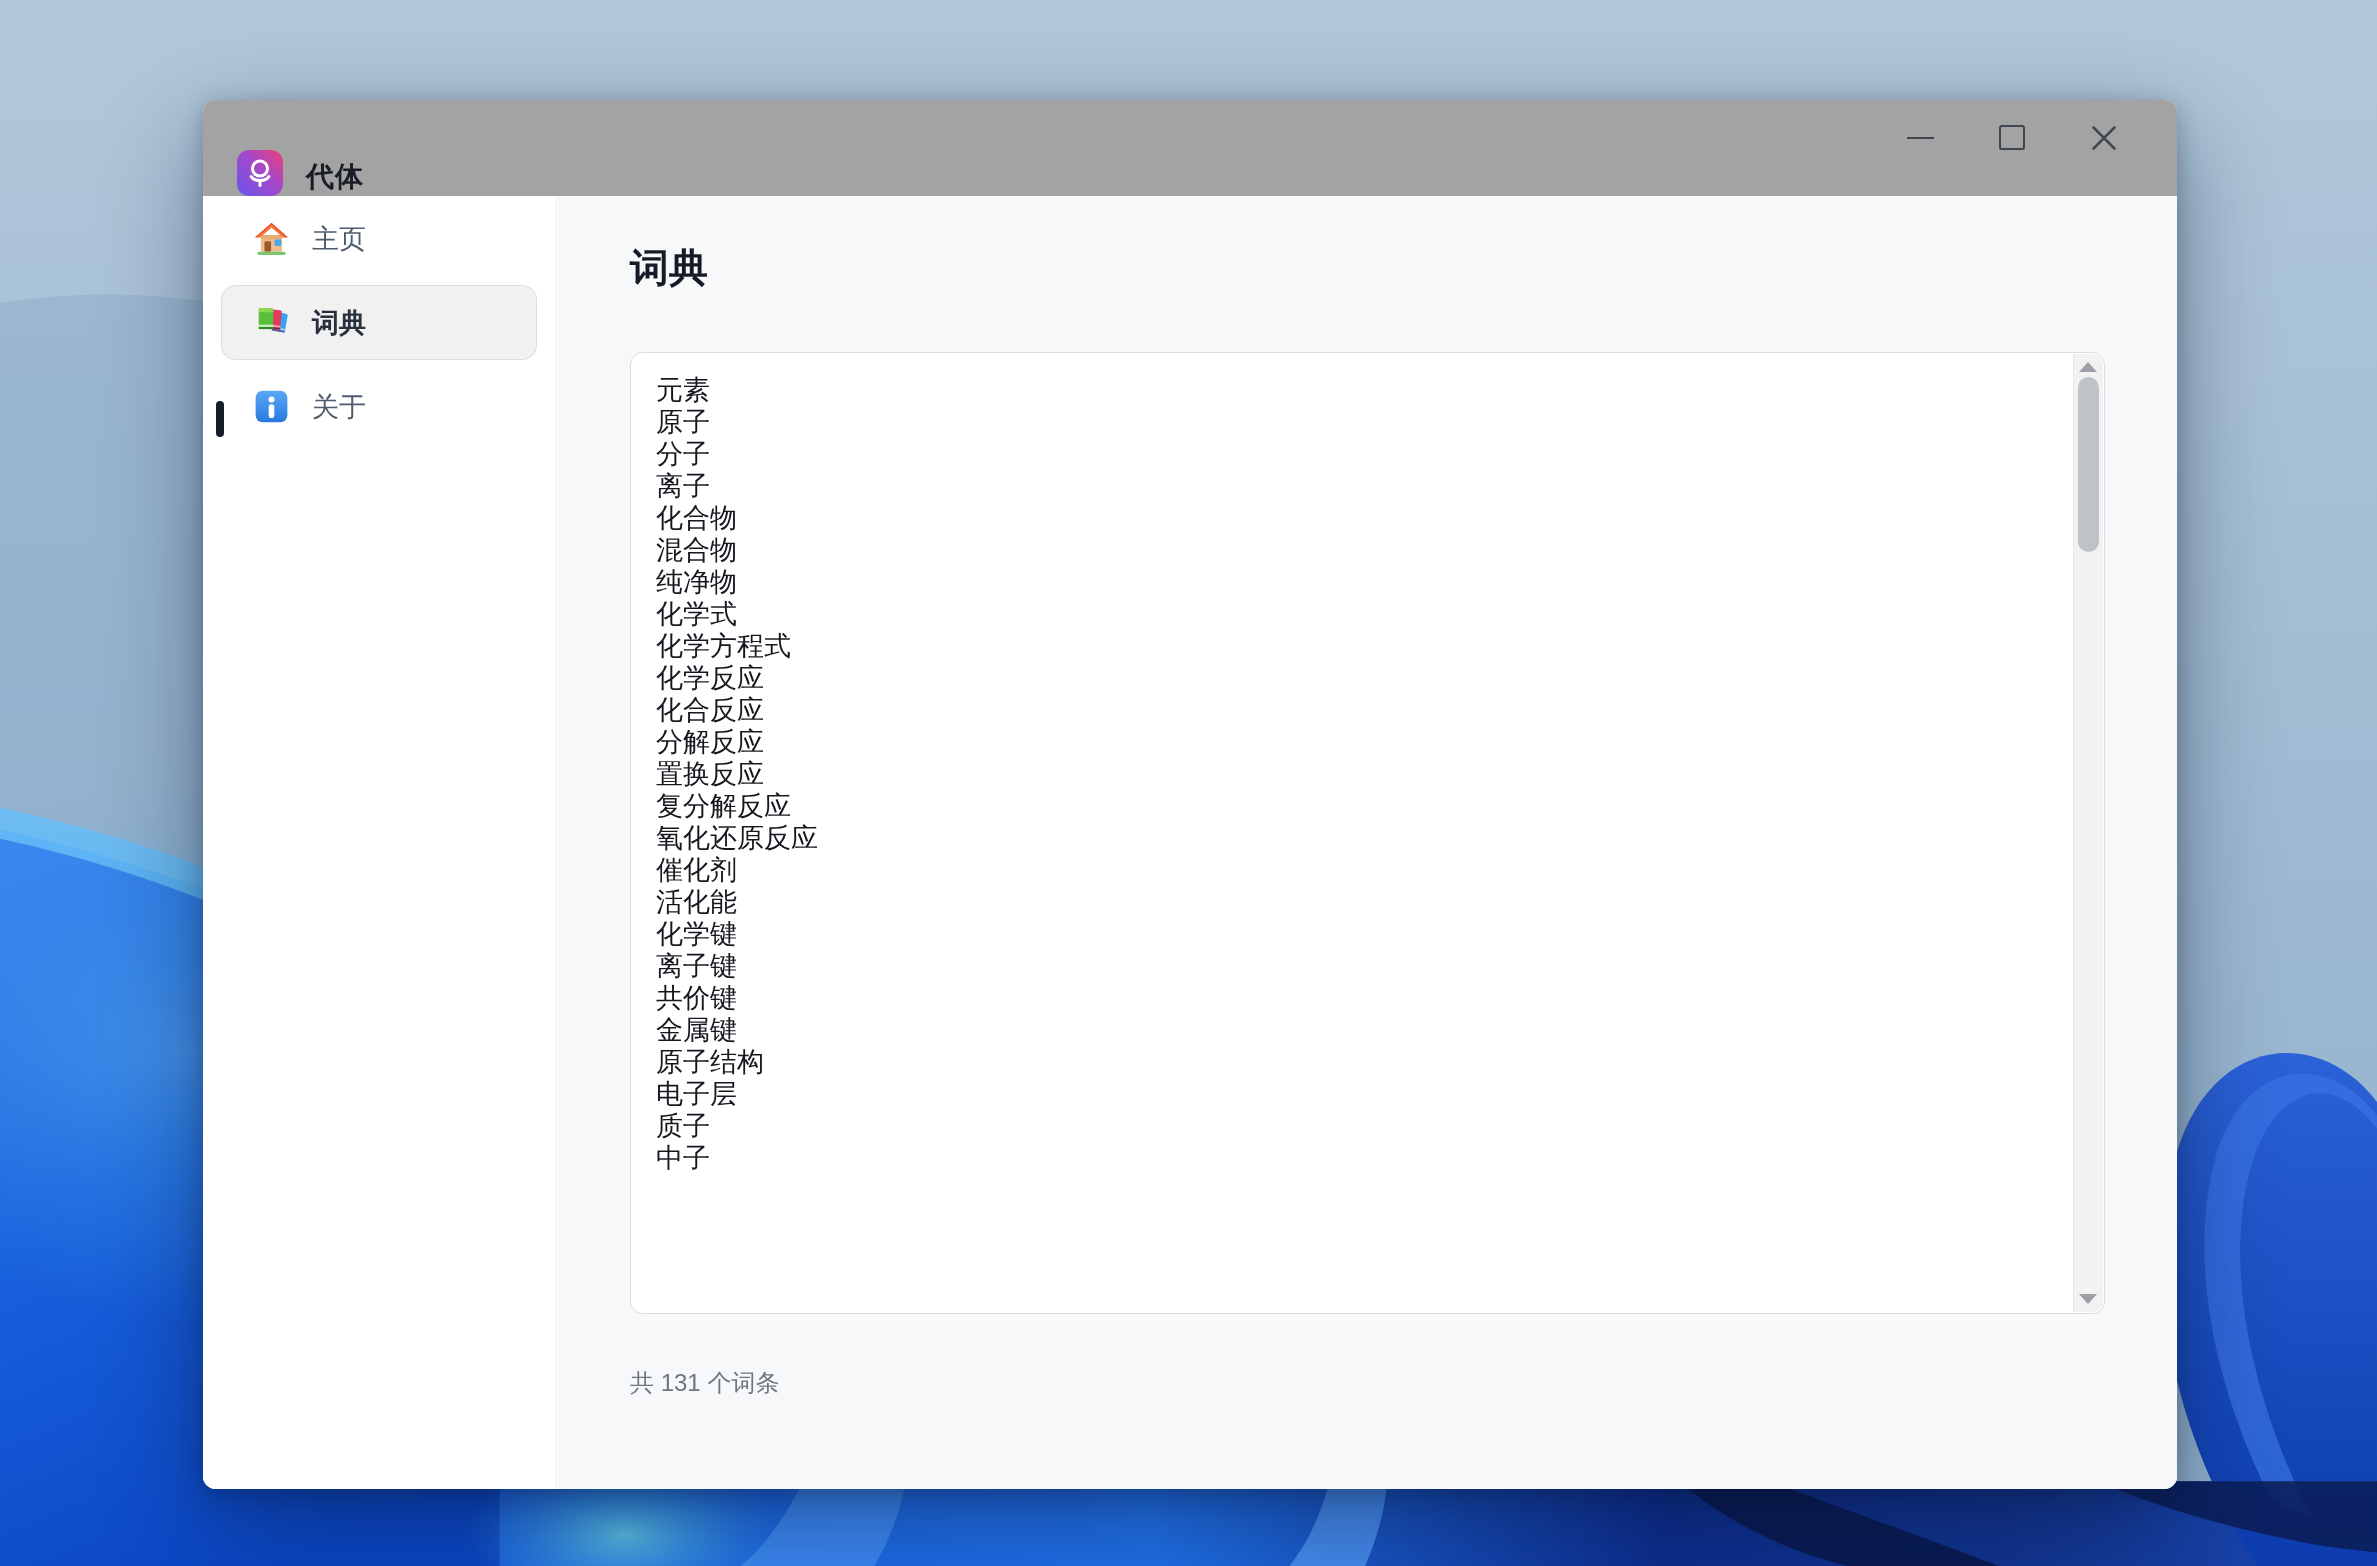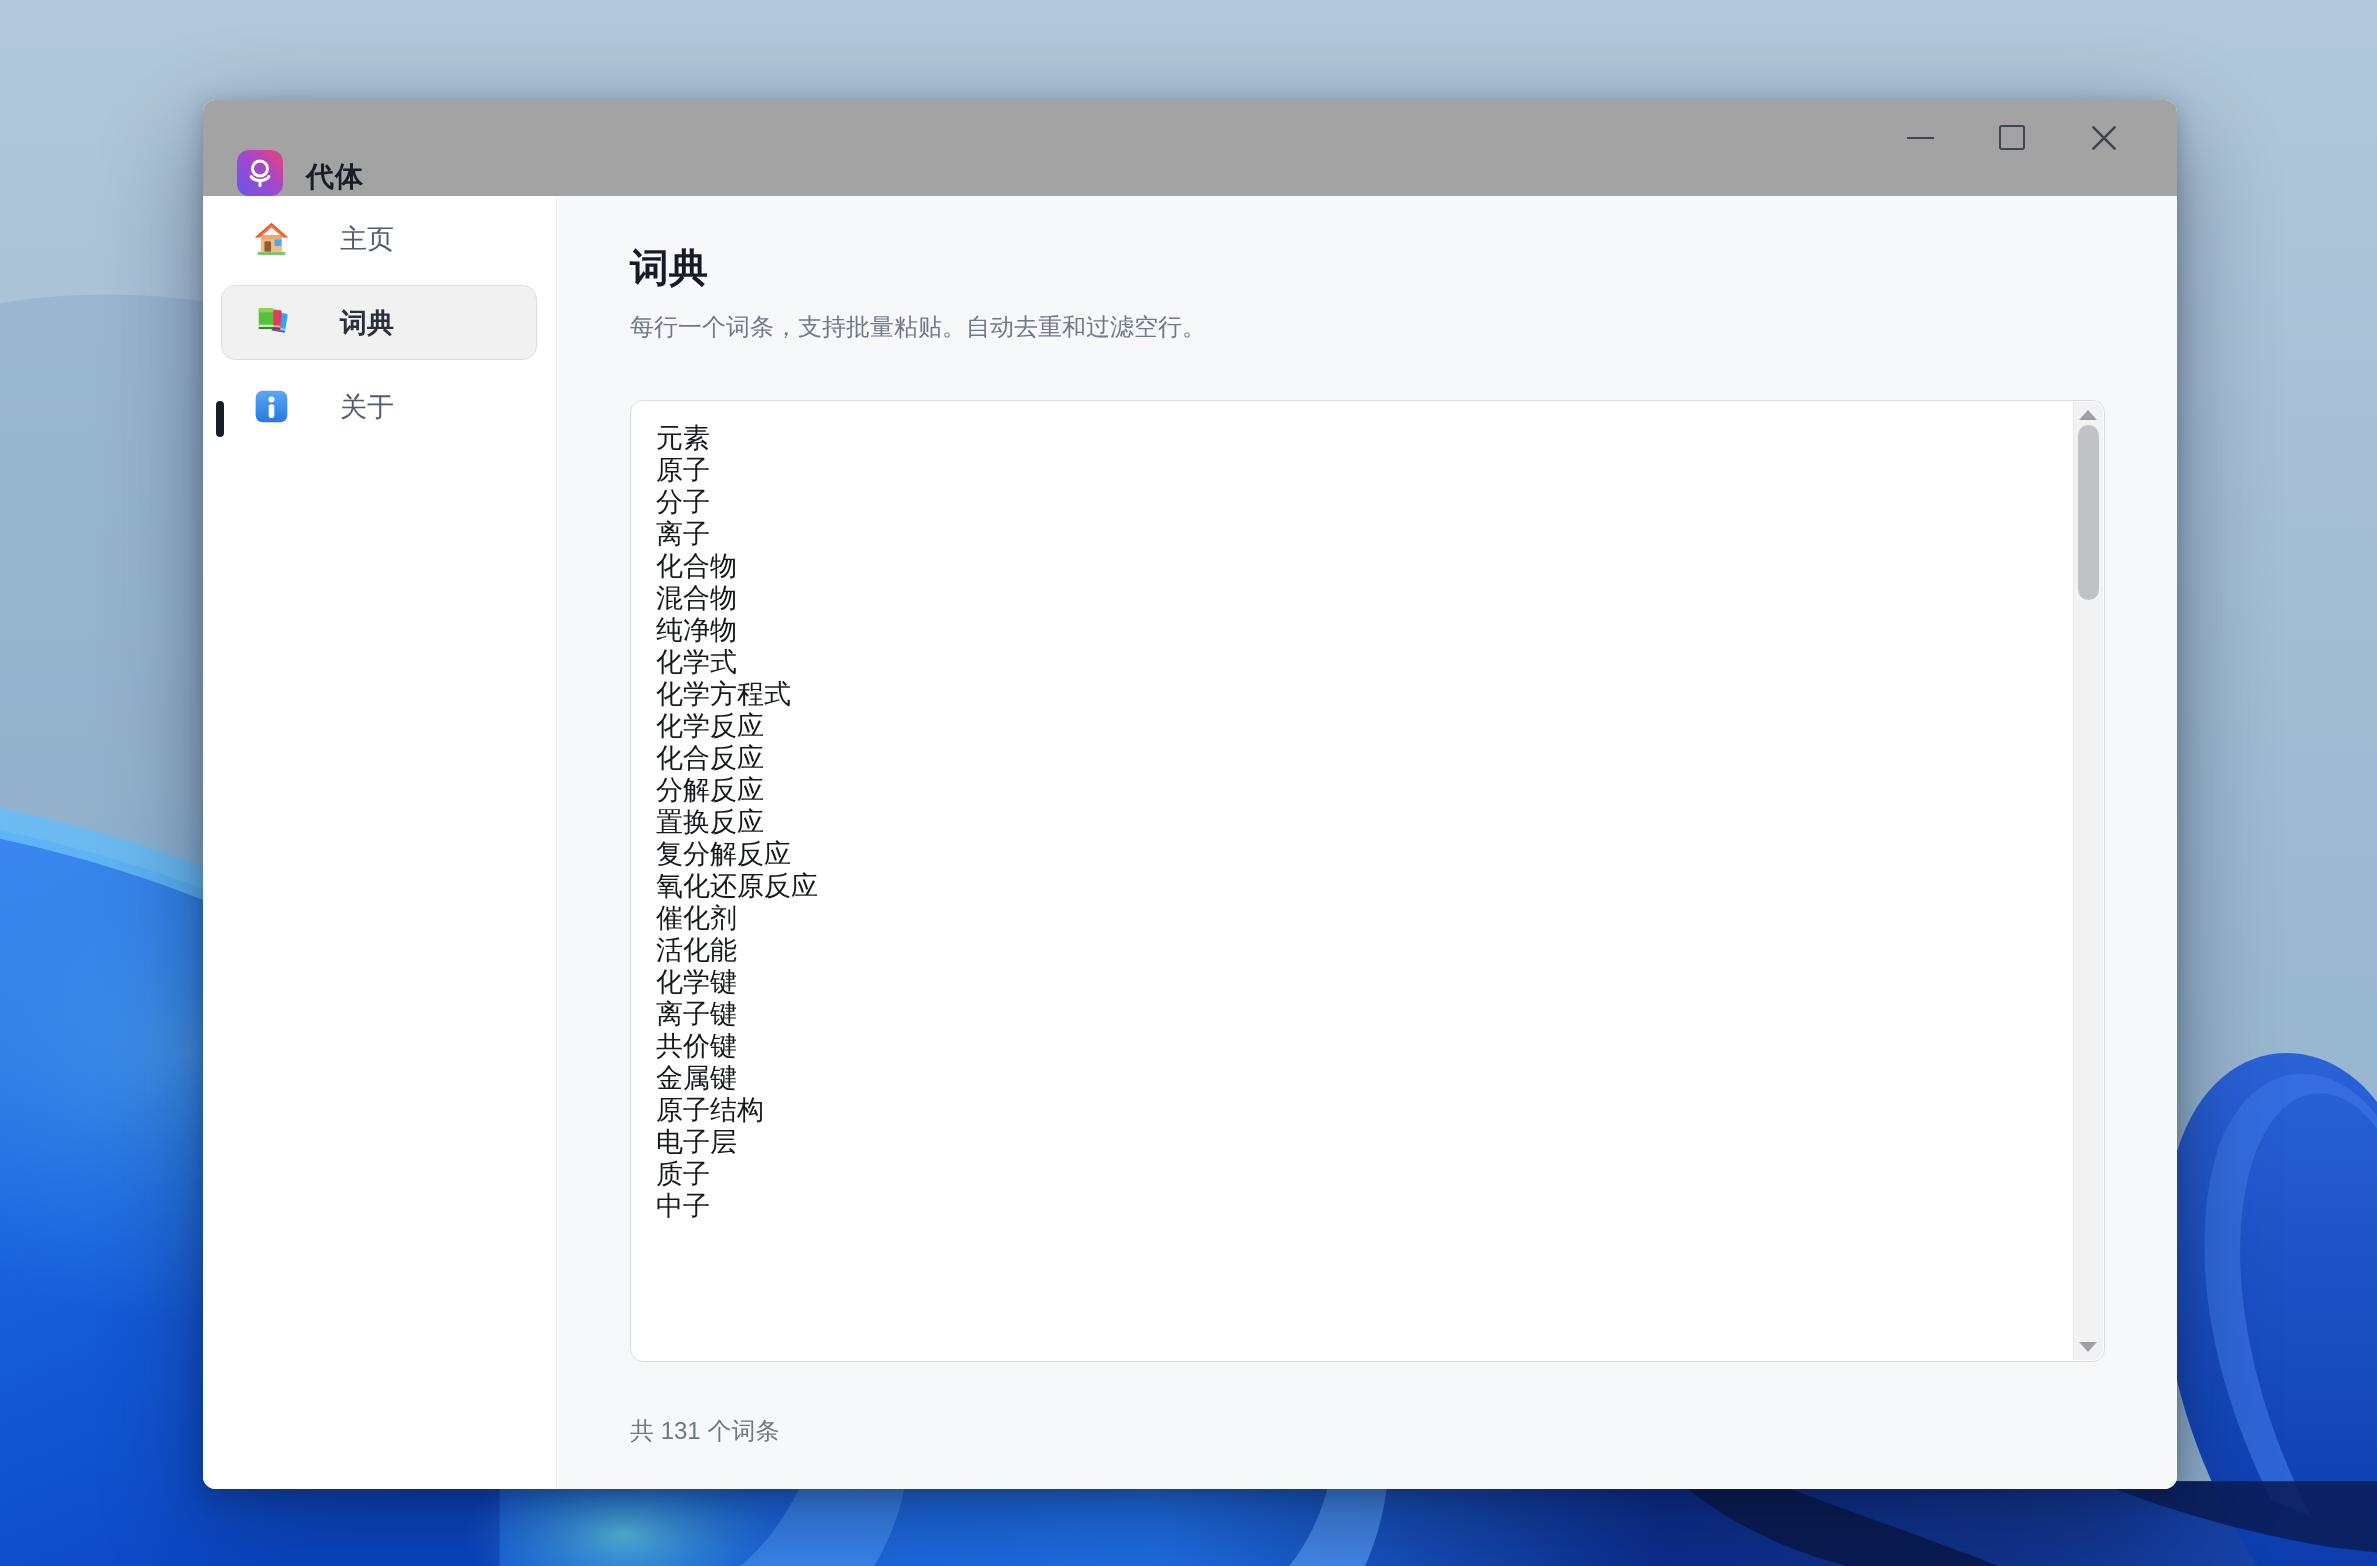--- a/index.html
+++ b/index.html
@@ -20,21 +20,21 @@
   .ctrl-btn{width:46px;height:46px;display:flex;align-items:center;justify-content:center;cursor:pointer;}
   .glyph-min{width:27px;height:0;border-top:2.7px solid #3e4650;}
   .glyph-max{width:21.4px;height:21.4px;border:2.7px solid #3e4650;border-radius:2.7px;}
 
   
   .sidebar{position:absolute;left:0;top:96px;bottom:0;width:353px;background:#ffffff;border-right:1.8px solid #ecedf0;}
   .nav-list{padding:5.4px 0 0 0;}
   .nav-item{
     height:75px;margin:0 19px 9px 18px;border-radius:14.3px;
     display:flex;align-items:center;padding-left:31px;box-sizing:border-box;
-    cursor:pointer;border:1.8px solid transparent;gap:28px;
+    cursor:pointer;border:1.8px solid transparent;
   }
   .nav-item .nav-icon{width:37px;height:37px;flex:0 0 auto;}
   .nav-item .nav-label{margin-left:22px;font-size:27px;color:#50607255;color:#4e5c6e;}
   .nav-item.selected{background:#f1f1f2;border-color:#dddde1;}
   .nav-item.selected .nav-label{color:#28303c;font-weight:700;}
   .active-pill{position:absolute;left:13.4px;top:205px;width:8px;height:36px;border-radius:5.4px;background:#151d28;}
 
   
   .main{position:absolute;left:355px;top:96px;right:0;bottom:0;background:#f7f8fa;box-sizing:border-box;padding:45px 0 0 72px;}
   .page-title{font-size:39px;font-weight:800;color:#141b26;}
@@ -195,21 +195,20 @@
             <rect x="17.8" y="18.5" width="6.4" height="15.5" rx="3.2" fill="#ffffff"></rect>
           </svg>
           <span class="nav-label">关于</span>
         </div>
 
       </div>
     </nav>
 
     <section class="main">
       <h1 class="page-title" style="margin:0;">词典</h1>
-      <div class="page-subtitle">每行一个词条，支持批量粘贴。自动去重和过滤空行。</div>
 
       <div class="entry-box">
         <div class="entry-text">元素
 原子
 分子
 离子
 化合物
 混合物
 纯净物
 化学式

